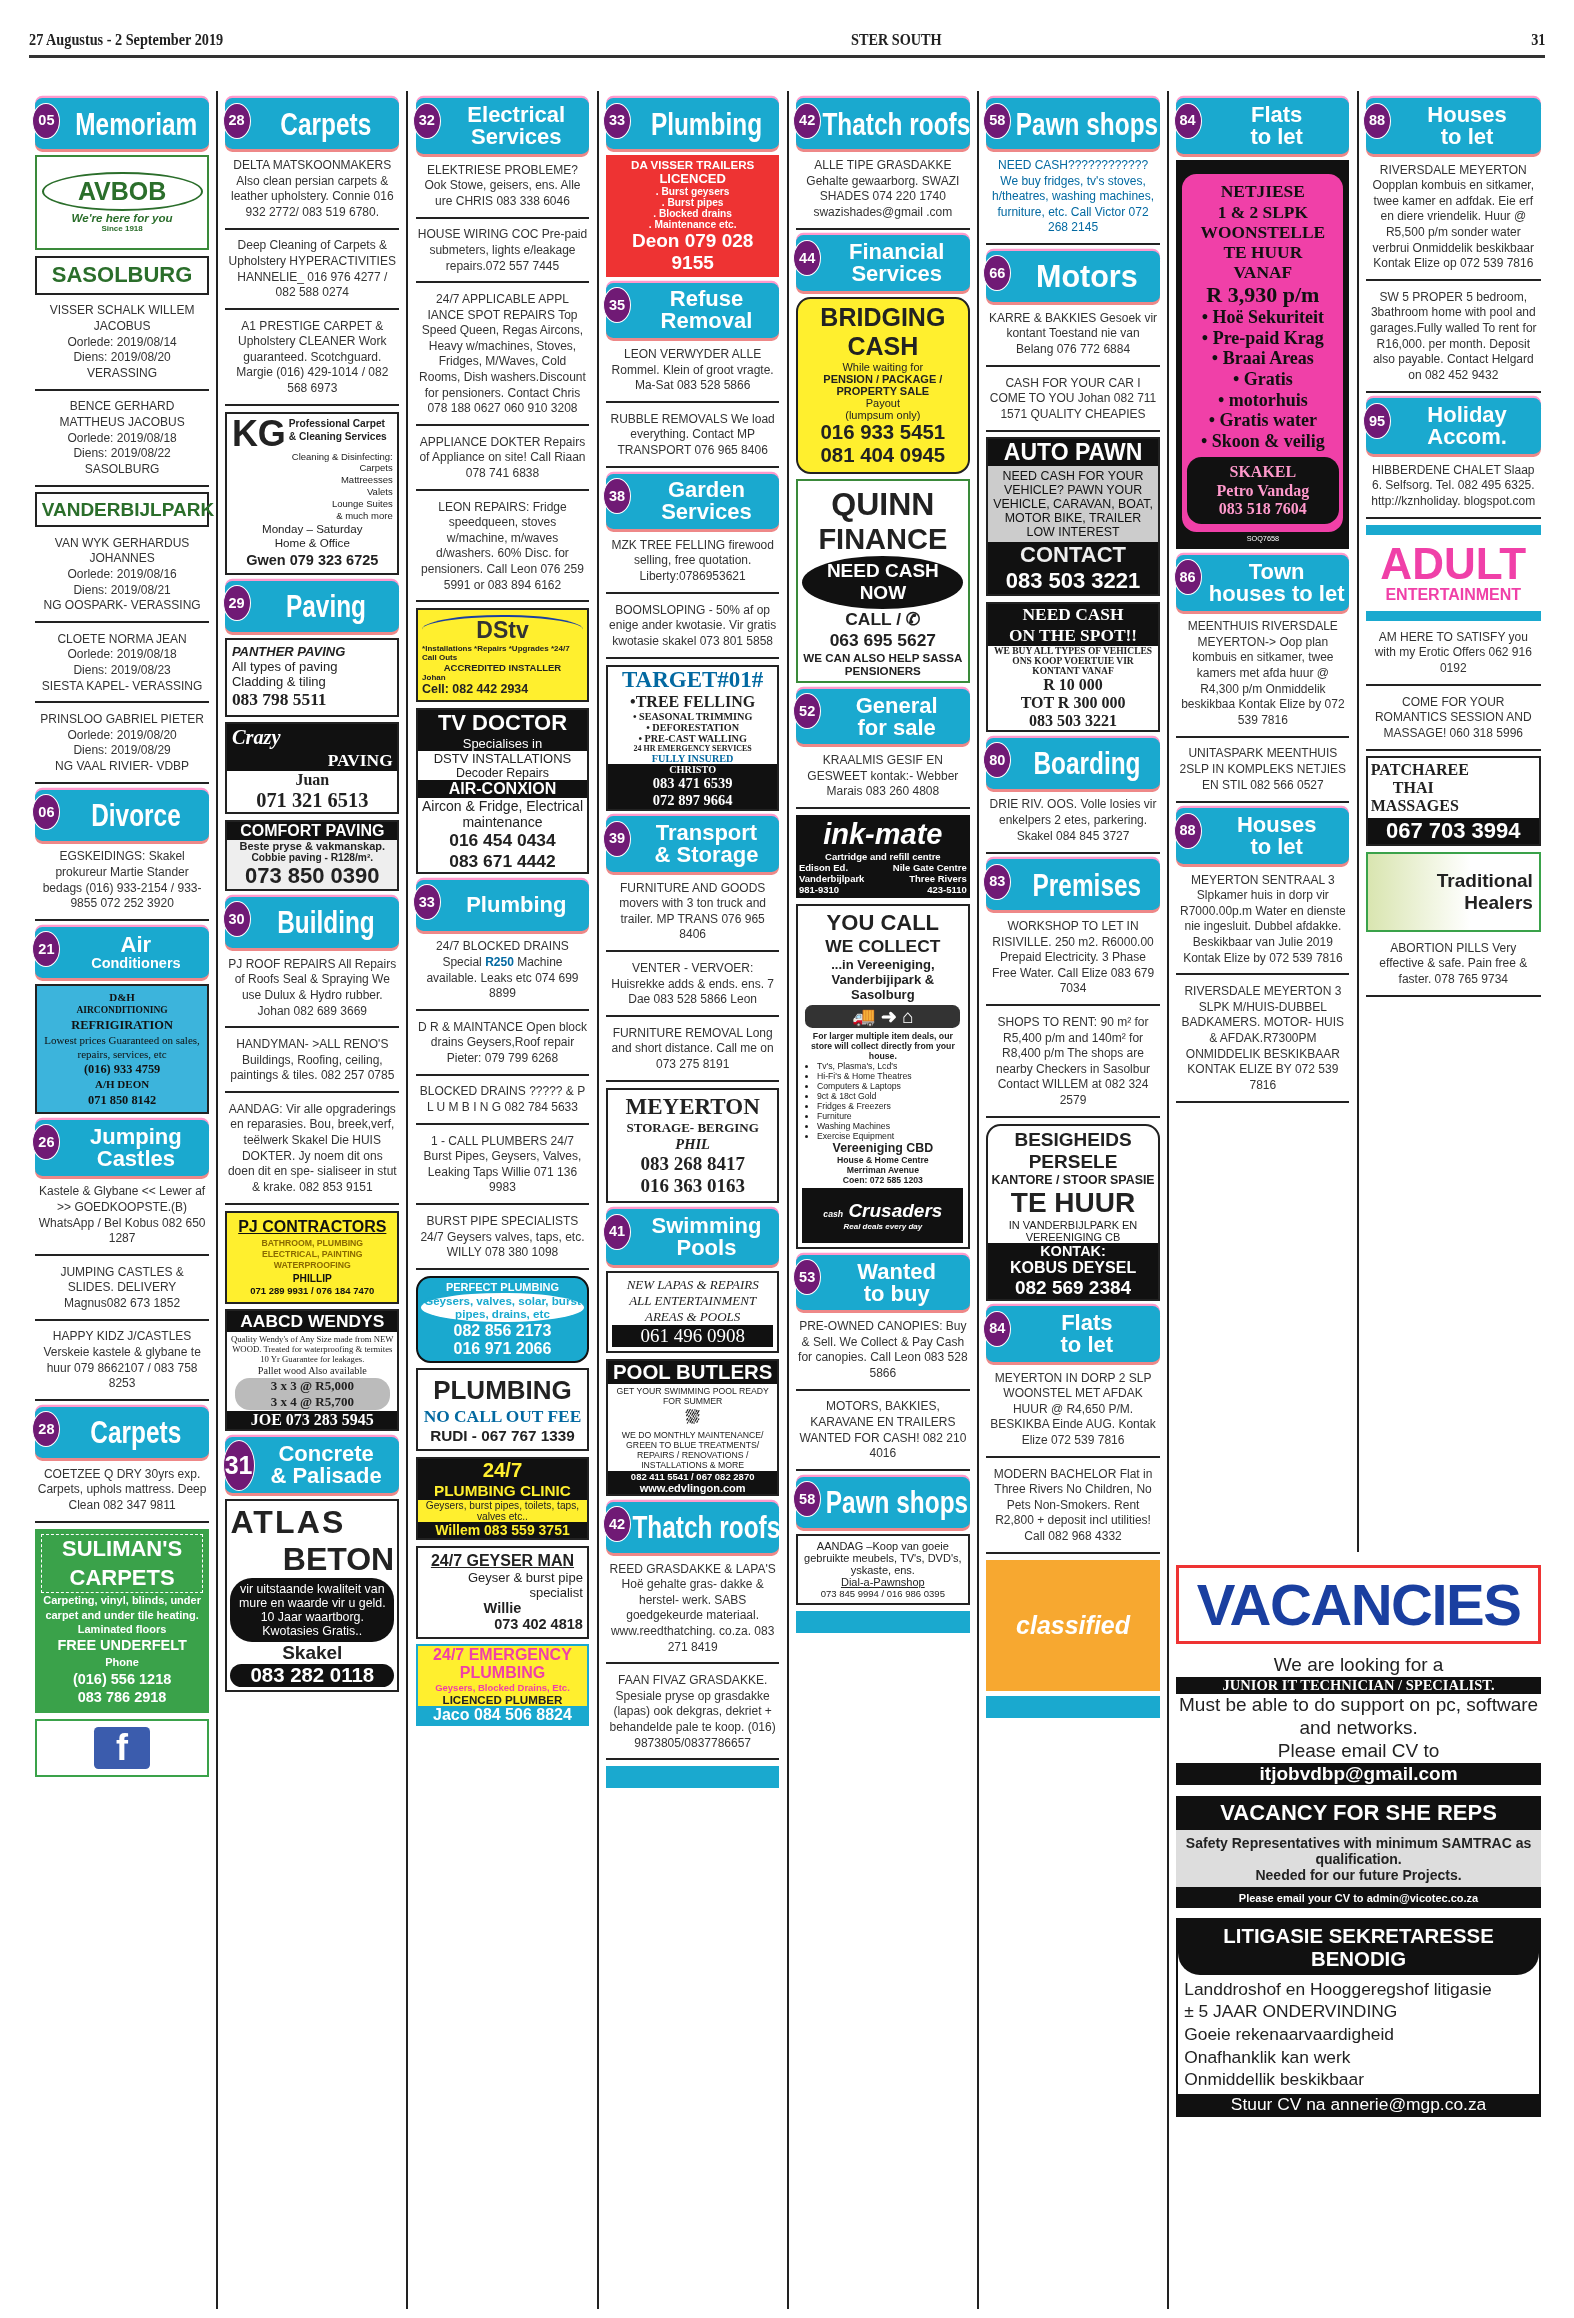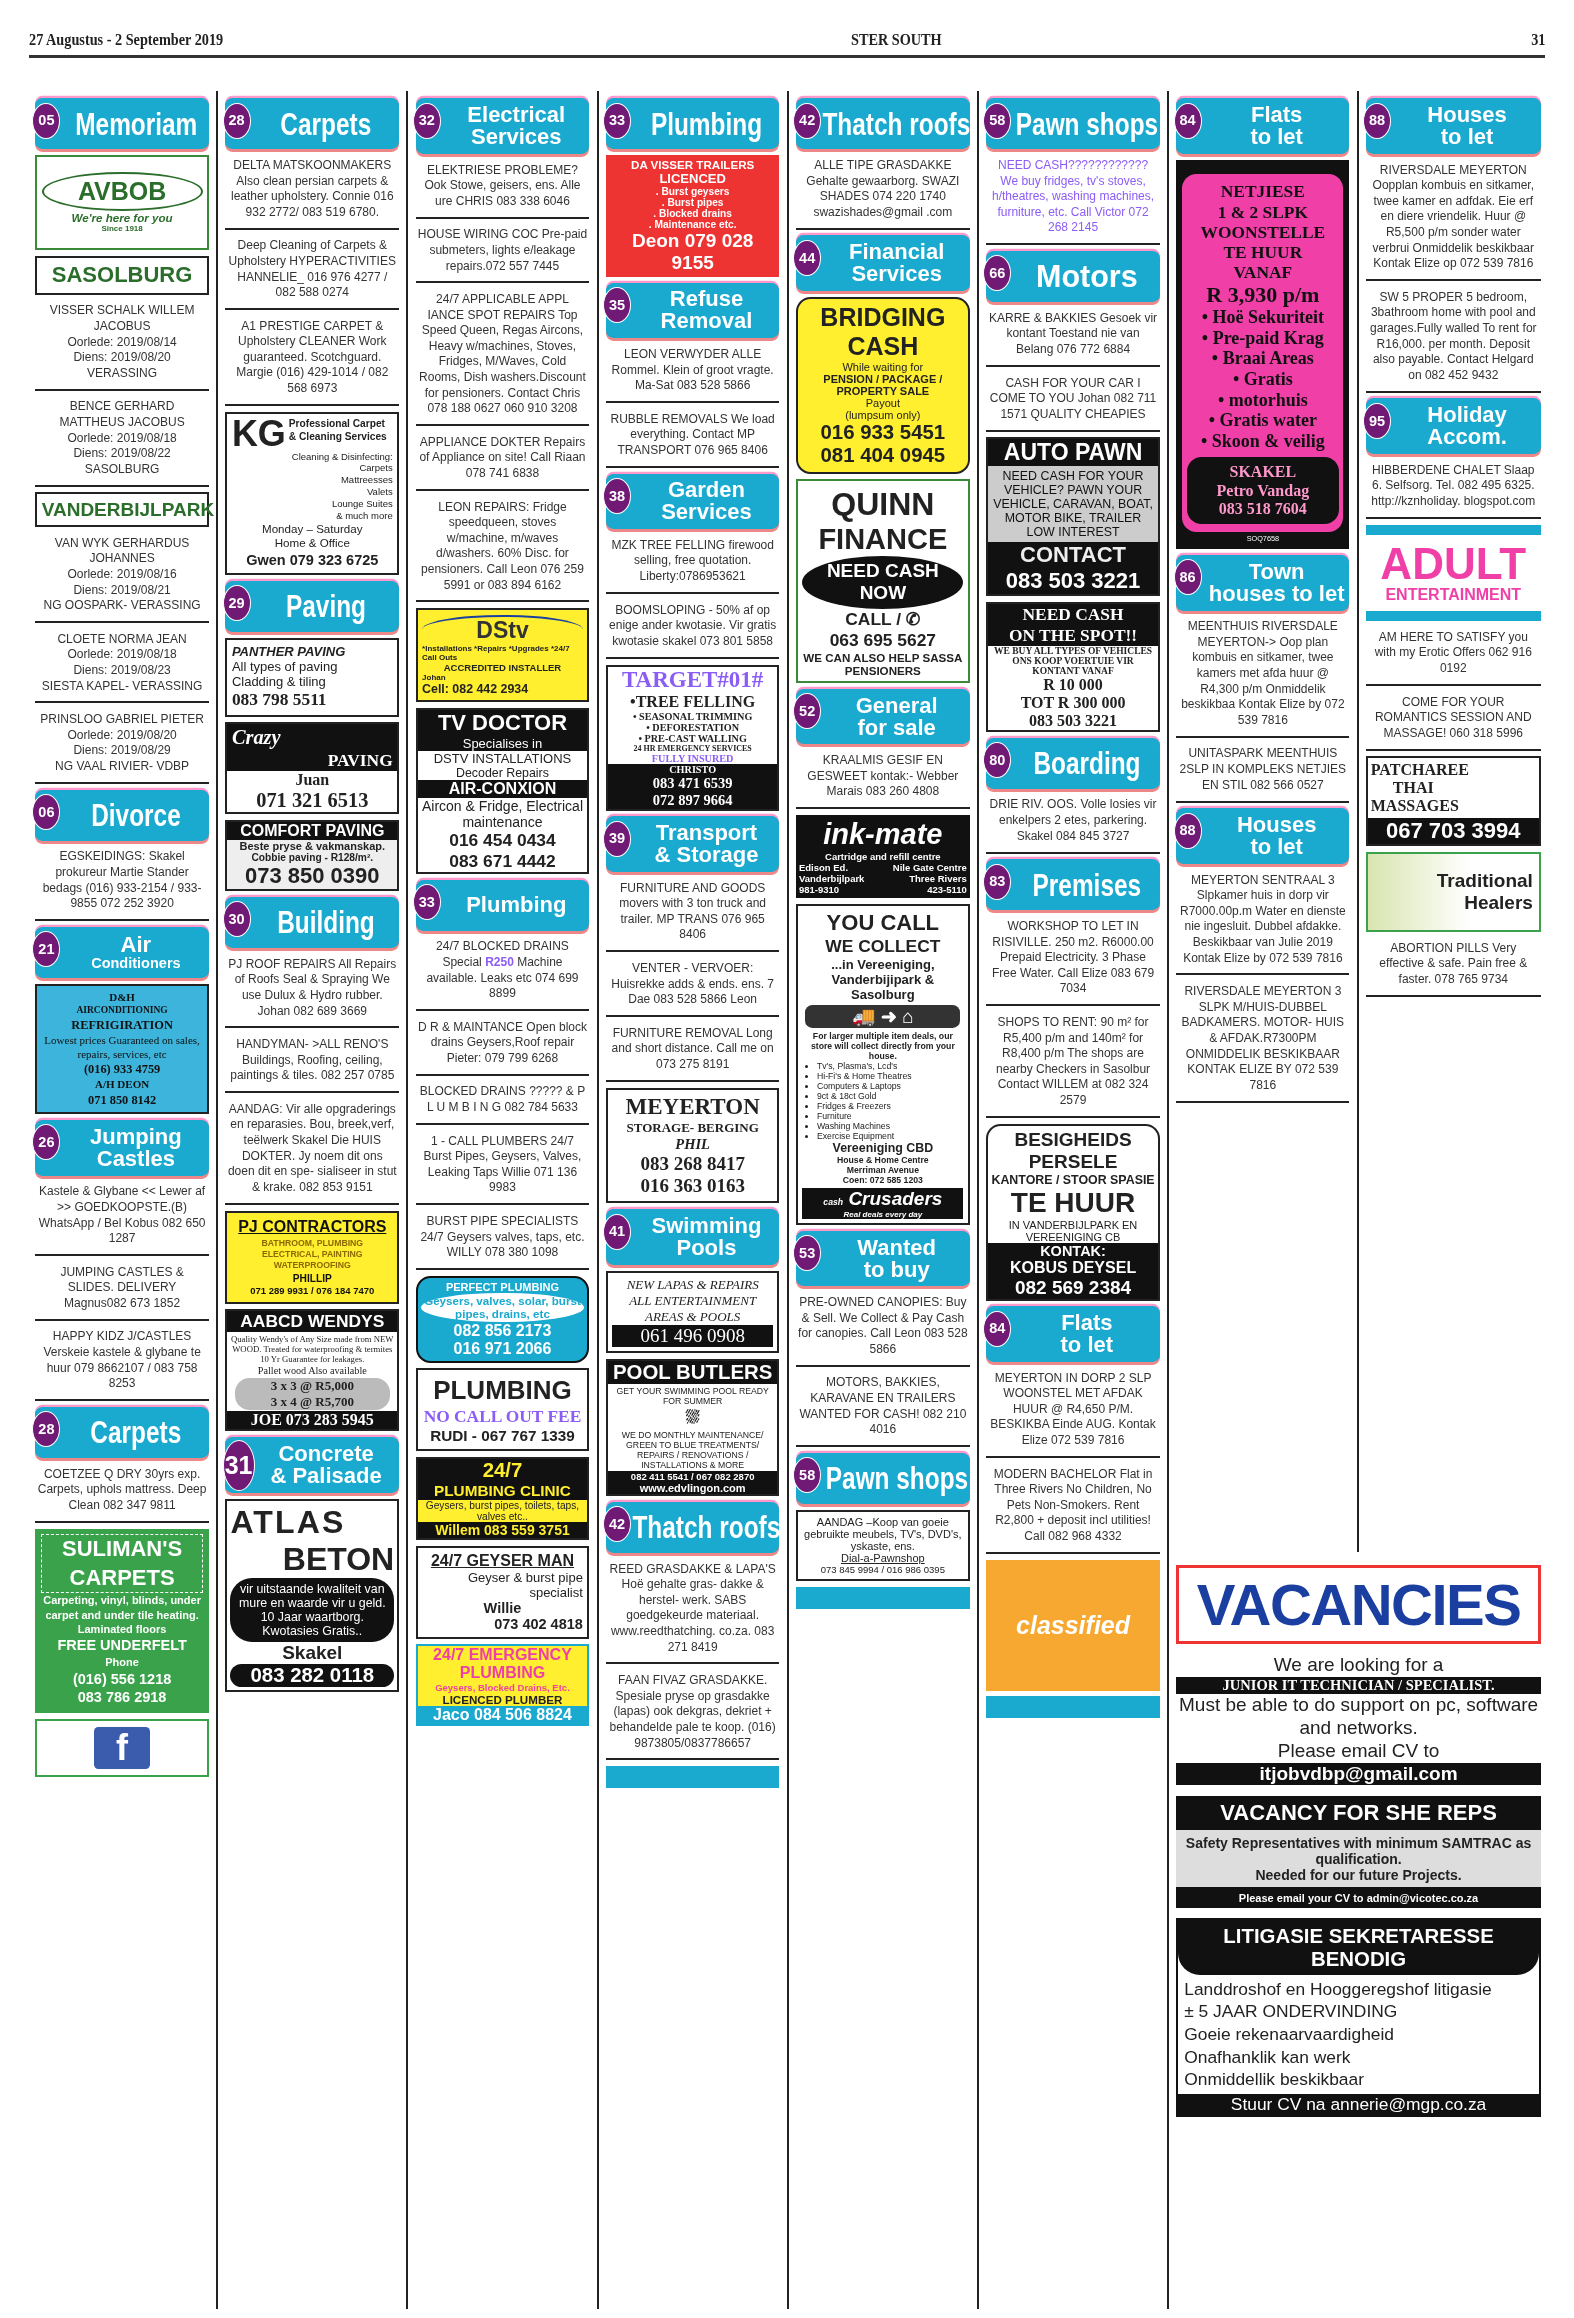--- a/index.html
+++ b/index.html
@@ -12,21 +12,21 @@
 .col{width:193px;border-right:2.2px solid #222;padding:7.3px 7.3px 0;overflow:hidden;display:flex;flex-direction:column;gap:5.8px}
 .col:last-child{border-right:none}
 .col.wide2{width:385px;padding:0}
 .ban{background:#1aa9cf;color:#fff;border-radius:7.3px;position:relative;font-weight:bold;text-align:center;line-height:1;padding:5.8px 4.4px 5.8px 32px;box-shadow:0 2.9px 0 #e88,0 -2.2px 0 #f9c;font-family:"Liberation Sans",sans-serif;min-height:51px;display:flex;align-items:center;justify-content:center;flex-direction:column}
 .ban .num{position:absolute;left:-2.9px;top:4.4px;background:#701a75;color:#fff;border-radius:50%;width:28px;height:36px;display:flex;align-items:center;justify-content:center;font-size:14.5px;border:1.5px solid #fff}
 .ban .t{font-size:30.5px;transform:scaleX(.8);white-space:nowrap}
 .ban .t2{font-size:22px;white-space:nowrap}
 .ad{text-align:center;font-size:12px;line-height:1.3;color:#333;padding:2.9px 1.5px 7.3px;border-bottom:2.2px solid #222}
 .box{border:2.2px solid #222;text-align:center;padding:4.4px;font-weight:bold}
 .logo-g{border:2.2px solid #3a8a3a;color:#2b6e2b;text-align:center;padding:4.4px;font-weight:bold}
-.red{color:#8b5cf6}
+.red{color:#0369a1}
 .yellow{background:#ffef2e}
 .black{background:#111;color:#fff}
 .pink{background:#f040a8;color:#111}
 .serif{font-family:"Liberation Serif",serif}
 </style>
 </head>
 <body>
 
 <div class="hdr">
   <span>27 Augustus - 2 September 2019</span>
@@ -426,21 +426,21 @@
           <li>9ct &amp; 18ct Gold</li>
           <li>Fridges &amp; Freezers</li>
           <li>Furniture</li>
           <li>Washing Machines</li>
           <li>Exercise Equipment</li>
         </ul>
         <div style="font-size:12.4px">Vereeniging CBD</div>
         <div>House &amp; Home Centre</div>
         <div>Merriman Avenue</div>
         <div>Coen: 072 585 1203</div>
-        <div class="black" style="margin-top:2.9px;padding:0;font-size:19px;font-style:italic"><span style="font-size:8.7px">cash</span> <span>Crusaders</span><div style="font-size:8px">Real deals every day</div></div>
+        <div class="black" style="margin-top:2.9px;padding:12px;font-size:19px;font-style:italic"><span style="font-size:8.7px">cash</span> <span>Crusaders</span><div style="font-size:8px">Real deals every day</div></div>
       </div>
     <div class="ban">
         <span class="num">53</span>
         <span class="t2">Wanted</span>
         <span class="t2">to buy</span>
       </div>
     <div class="ad">PRE-OWNED CANOPIES: Buy &amp; Sell. We Collect &amp; Pay Cash for canopies. Call Leon 083 528 5866</div>
     <div class="ad">MOTORS, BAKKIES, KARAVANE EN TRAILERS WANTED FOR CASH! 082 210 4016</div>
     <div class="ban">
         <span class="num">58</span>

